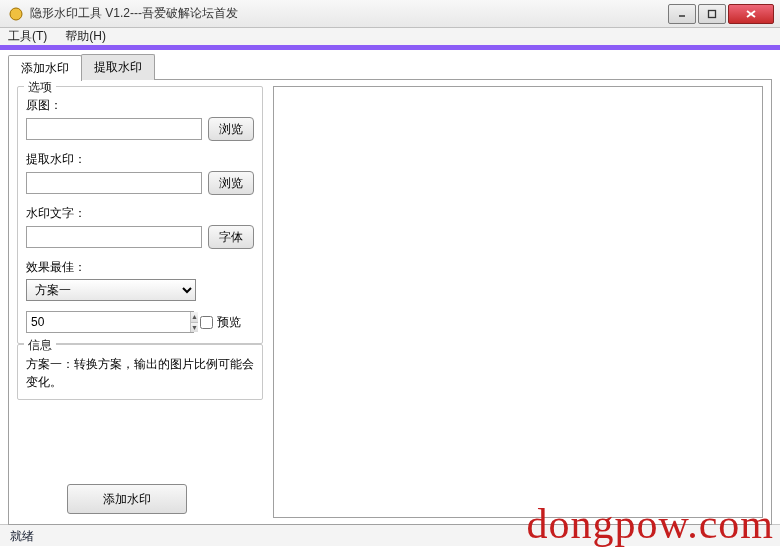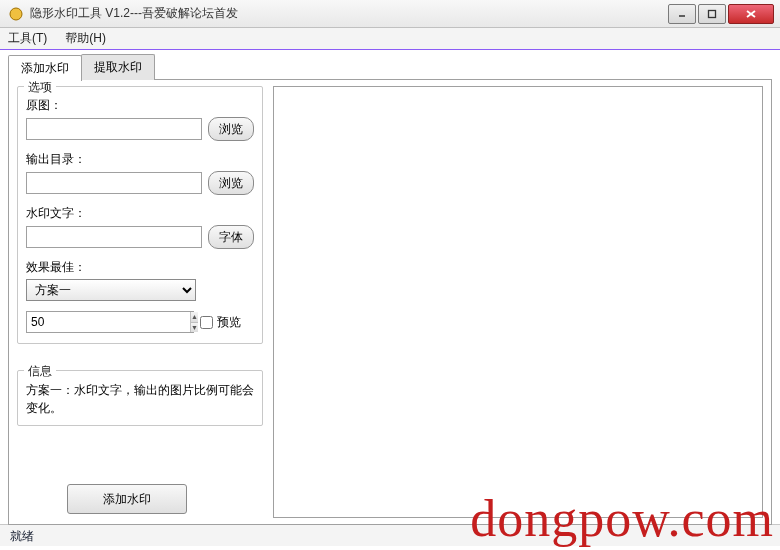--- a/index.html
+++ b/index.html
@@ -7,41 +7,41 @@
 
 .titlebar { height: 28px; background: linear-gradient(#f8f8f8, #e8e8e8); border-bottom: 1px solid #c0c0c0; display: flex; align-items: center; padding-left: 8px; }
 .titlebar-icon { width: 16px; height: 16px; margin-right: 6px; }
 .titlebar-text { flex: 1; color: #333; }
 .win-controls { display: flex; height: 20px; margin-right: 6px; }
 .win-btn { width: 28px; height: 20px; border: 1px solid #7a7a7a; margin-left: 2px; display: flex; align-items: center; justify-content: center; border-radius: 2px; cursor: pointer; }
 .win-min, .win-max { background: linear-gradient(#f0f0f0, #d8d8d8); }
 .win-close { background: linear-gradient(#e67,  #c72b2b); width: 46px; border-color:#8a2020; }
 .win-close svg { stroke: #fff; }
 
-.menubar { height: 22px; background: #f4f4f4; border-bottom: 1px solid #8b5cf6; display: flex; align-items: center; padding: 0 8px; gap: 18px; }
+.menubar { height: 22px; background: #f4f4f4; border-bottom: 5px solid #8b5cf6; display: flex; align-items: center; padding: 0 8px; gap: 18px; }
 .menu-item { color: #222; cursor: pointer; }
 
 .client { padding: 4px 8px 0 8px; height: 474px; position: relative; }
 
 .tabs { display: flex; position: relative; z-index: 2; }
 .tab { padding: 4px 12px 3px; border: 1px solid #a0a0a0; background: #e5e5e5; border-bottom: none; margin-right: -1px; cursor: pointer; border-radius: 2px 2px 0 0; }
 .tab.active { background: #fff; position: relative; top: 1px; padding-bottom: 4px; }
 
 .tab-body { border: 1px solid #a0a0a0; height: 446px; margin-top: -1px; padding: 6px 8px; display: flex; gap: 10px; background: #fff; }
 
-.left-col { width: 246px; display: flex; flex-direction: column; gap: 26px; }
+.left-col { width: 246px; display: flex; flex-direction: column; gap: 0; }
 
 .groupbox { border: 1px solid #c8c8c8; border-radius: 2px; padding: 10px 8px 8px; position: relative; }
 .group-title { position: absolute; top: -8px; left: 6px; background: #fff; padding: 0 4px; color: #222; }
 
 .field { margin-bottom: 10px; }
 .field-label { margin-bottom: 3px; display: block; }
 .field-row { display: flex; gap: 6px; align-items: center; }
 input[type=text].txt { flex: 1; height: 22px; border: 1px solid #a0a0a0; background: #fff; padding: 0 4px; width: 100%; }
-.btn { height: 24px; padding: 0 10px; border: 1px solid #8a8a8a; background: linear-gradient(#f8f8f8,#e0e0e0); border-radius: 10px; cursor: pointer; font-family: Liberation Serif, serif; }
+.btn { height: 24px; padding: 0 10px; border: 1px solid #8a8a8a; background: linear-gradient(#f8f8f8,#e0e0e0); border-radius: 4px; cursor: pointer; font-family: Liberation Serif, serif; }
 
 select.combo { width: 170px; height: 22px; border: 1px solid #8a8a8a; background: linear-gradient(#fff,#e8e8e8); padding: 0 4px; }
 
 .spin { width: 168px; height: 22px; border: 1px solid #a0a0a0; display: flex; align-items: center; background:#a3a3a3; }
 .spin input { border: none; flex: 1; padding: 0 4px; height: 100%; outline: none; }
 .spin-btns { width: 16px; height: 100%; border-left: 1px solid #c0c0c0; display: flex; flex-direction: column; }
 .spin-btns div { flex: 1; display: flex; align-items: center; justify-content: center; background: linear-gradient(#f4f4f4,#ddd); cursor: pointer; font-size: 7px; color:#555; }
 .spin-btns div:first-child { border-bottom: 1px solid #c0c0c0; }
 
 .chk { display: flex; align-items: center; gap: 4px; }
@@ -49,21 +49,21 @@
 
 .info-text { line-height: 1.5; }
 
 .add-btn-holder { margin-top: auto; padding: 8px 0 4px 50px; }
 .add-btn { width: 120px; height: 30px; border: 1px solid #8a8a8a; background: linear-gradient(#f8f8f8,#e0e0e0); border-radius: 3px; cursor: pointer; }
 
 .preview-panel { flex: 1; border: 1px solid #a0a0a0; background: #fff; }
 
 .statusbar { height: 22px; border-top: 1px solid #c8c8c8; background: #f4f4f4; padding: 3px 10px; color: #0f172a; }
 
-.watermark-overlay { position: absolute; right: 6px; bottom: 2px; font-family: Georgia, serif; font-size: 52px; color: #c51e1e; letter-spacing: 1px; pointer-events: none; }
+.watermark-overlay { position: absolute; right: 6px; bottom: 2px; font-family: Georgia, serif; font-size: 42px; color: #c51e1e; letter-spacing: 1px; pointer-events: none; }
 </style>
 </head>
 <body>
 
 <div class="titlebar">
   <svg class="titlebar-icon" viewBox="0 0 16 16">
       <circle cx="8" cy="8" r="6" fill="#f0c040" stroke="#a07000"></circle>
     </svg>
   <span class="titlebar-text">隐形水印工具 V1.2---吾爱破解论坛首发</span>
   <div class="win-controls">
@@ -105,21 +105,21 @@
 
         <div class="field">
           <span class="field-label">原图：</span>
           <div class="field-row">
             <input type="text" class="txt" value="" style="">
             <button class="btn">浏览</button>
           </div>
         </div>
 
         <div class="field">
-          <span class="field-label">输出目录：</span>
+          <span class="field-label">提取水印：</span>
           <div class="field-row">
             <input type="text" class="txt" value="" style="">
             <button class="btn">浏览</button>
           </div>
         </div>
 
         <div class="field">
           <span class="field-label">水印文字：</span>
           <div class="field-row">
             <input type="text" class="txt" value="" style="">
@@ -146,21 +146,21 @@
             <label class="chk">
               <input type="checkbox" style="">
               <span>预览</span>
             </label>
           </div>
         </div>
       </div>
 
       <div class="groupbox">
         <span class="group-title">信息</span>
-        <div class="info-text">方案一：水印文字，输出的图片比例可能会变化。</div>
+        <div class="info-text">方案一：转换方案，输出的图片比例可能会变化。</div>
       </div>
 
       <div class="add-btn-holder">
         <button class="add-btn">添加水印</button>
       </div>
 
     </div>
 
     <div class="preview-panel"></div>
   </div>

